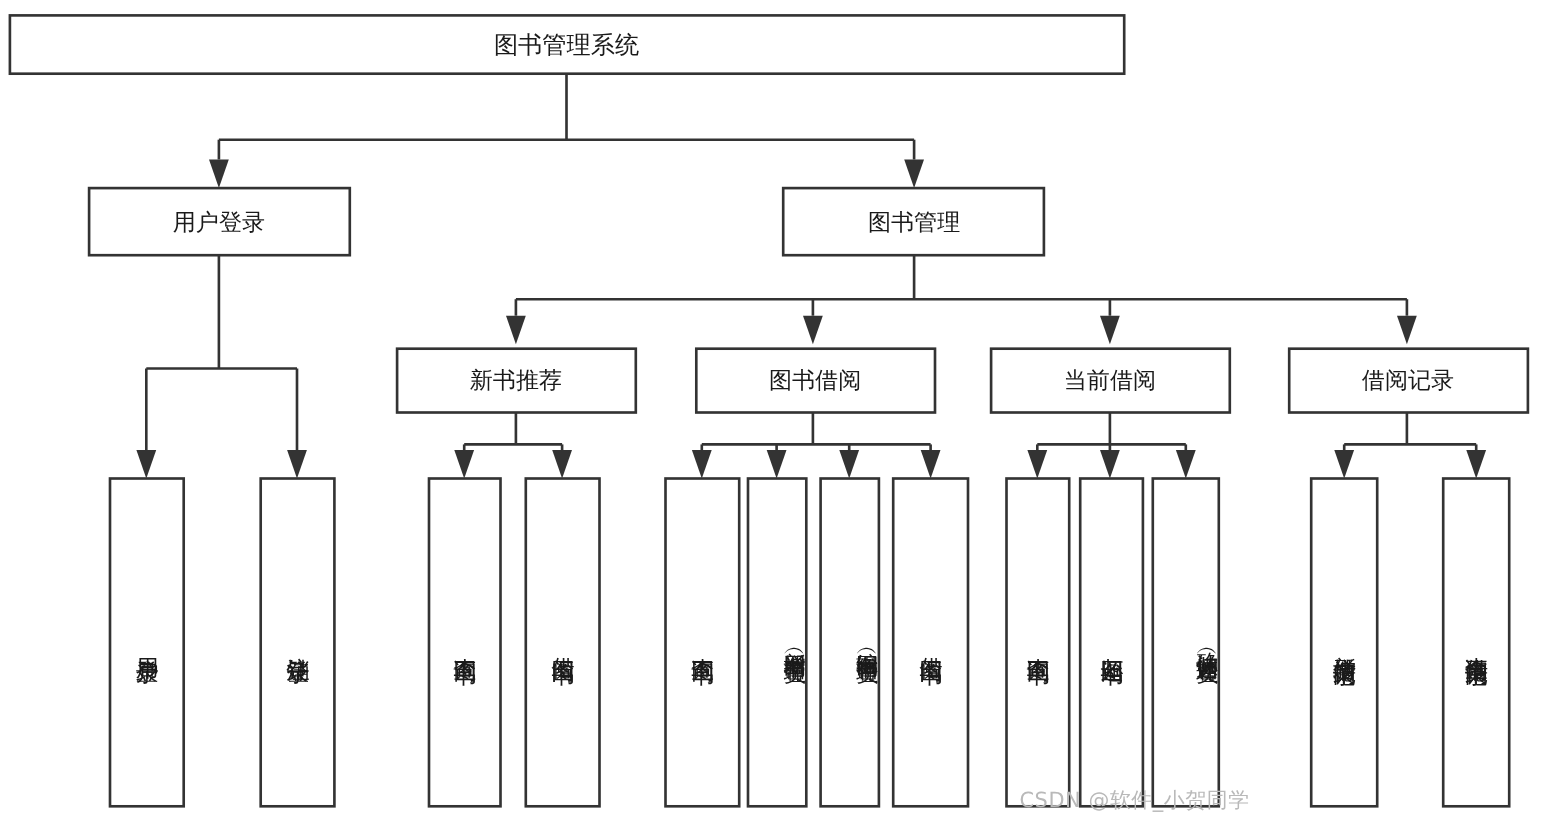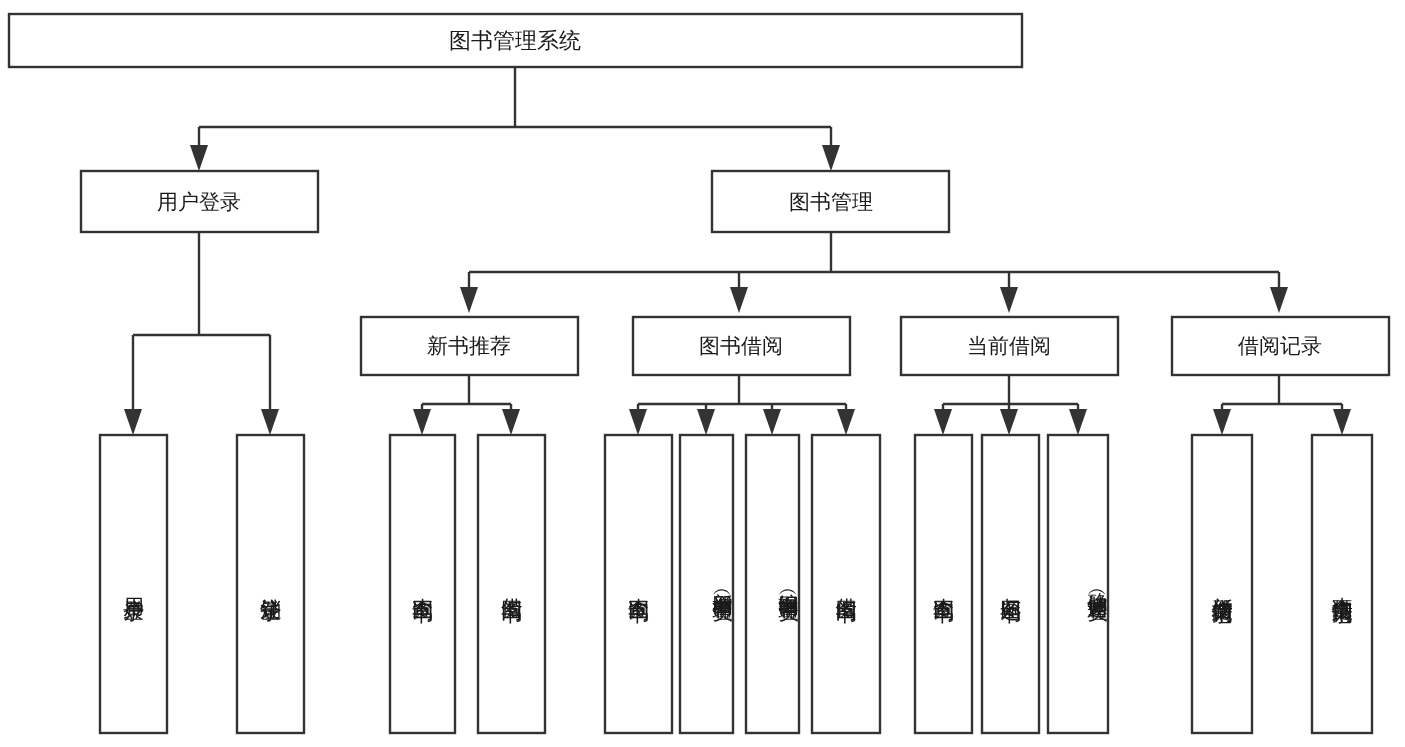--- a/index.html
+++ b/index.html
@@ -228,14 +228,15 @@
   <div class="vlabel" style="left:915px; top:435px; width:57px; height:298px;">查询图书</div>
 
   <div class="vlabel" style="left:982px; top:435px; width:57px; height:298px;">归还图书</div>
 
   <div class="vlabel" style="left:1048px; top:440px; width:60px; height:288px; align-items:flex-start; font-size:20px;">确认归还（管理员）</div>
 
   <div class="vlabel" style="left:1192px; top:435px; width:60px; height:298px;">新增借阅记录</div>
 
   <div class="vlabel" style="left:1312px; top:435px; width:60px; height:298px;">查询借阅记录</div>
 
+  <div id="watermark">CSDN @软件_小贺同学</div>
 
 </div>
 
 </body></html>

